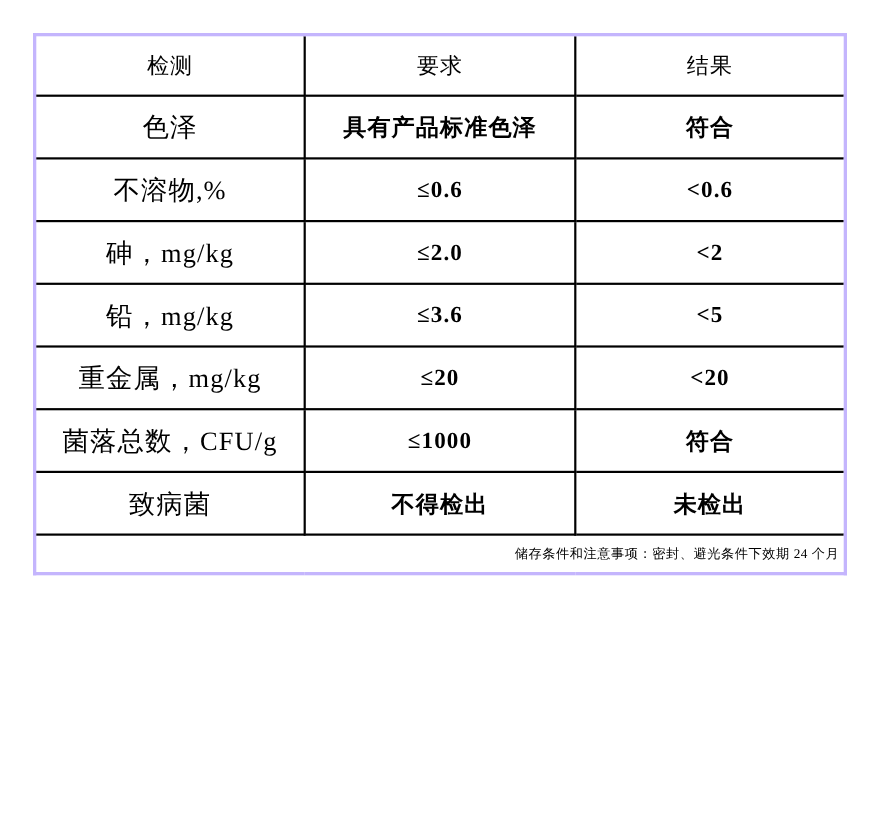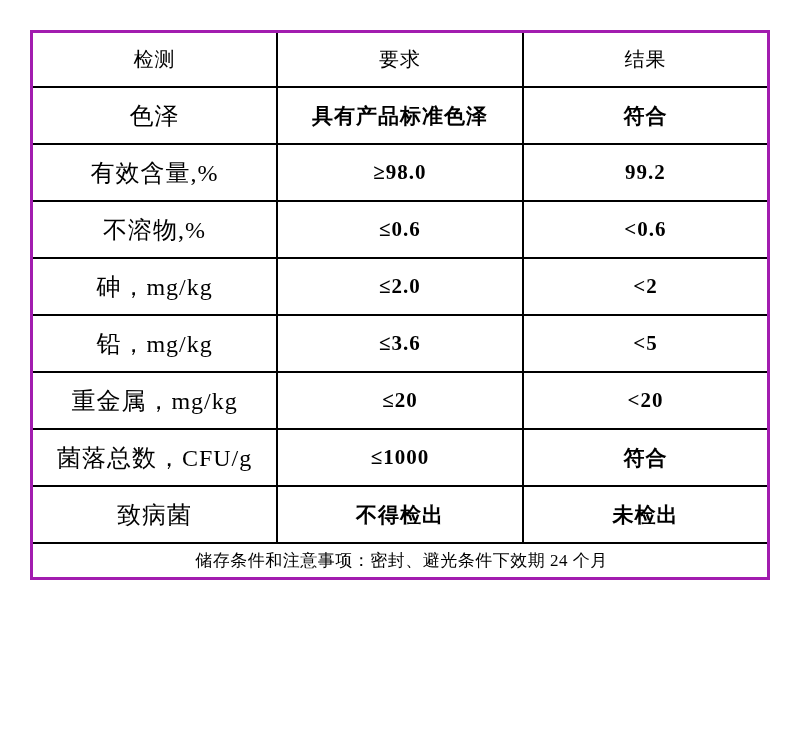--- a/index.html
+++ b/index.html
@@ -16,21 +16,21 @@
     color: #000000;
     overflow: hidden;
   }
   table.coa {
     position: absolute;
     left: 30px;
     top: 30px;
     width: 740px;
     border-collapse: collapse;
     table-layout: fixed;
-    border: 3px solid #a21caf;
+    border: 3px solid #c4b5fd;
     background: #ffffff;
   }
   table.coa col { width: 33.333%; }
   table.coa td {
     border: 2px solid #000000;
     text-align: center;
     vertical-align: middle;
     font-size: 24px;
     letter-spacing: 1px;
     padding: 0 4px;
@@ -44,22 +44,22 @@
   tr.data-row td {
     height: 55px;
   }
   tr.data-row td.req-cell,
   tr.data-row td.res-cell {
     font-size: 21px;
     font-weight: bold;
   }
   tr.footer-row td {
     height: 33px;
-    text-align: center;
-    font-size: 17px;
+    text-align: right;
+    font-size: 12px;
     letter-spacing: 0.5px;
     padding-left: 7px;
     margin-top: 20px;
   }
 </style>
 </head>
 <body>
 
 <div class="sheet">
   <table class="coa">
@@ -71,25 +71,20 @@
     <tbody>
       <tr class="header-row">
         <td>检测</td>
         <td>要求</td>
         <td>结果</td>
       </tr>
       <tr class="data-row">
         <td class="test-cell">色泽</td>
         <td class="req-cell">具有产品标准色泽</td>
         <td class="res-cell">符合</td>
-      </tr>
-      <tr class="data-row">
-        <td class="test-cell">有效含量,%</td>
-        <td class="req-cell">≥98.0</td>
-        <td class="res-cell">99.2</td>
       </tr>
       <tr class="data-row">
         <td class="test-cell">不溶物,%</td>
         <td class="req-cell">≤0.6</td>
         <td class="res-cell">&lt;0.6</td>
       </tr>
       <tr class="data-row">
         <td class="test-cell">砷，mg/kg</td>
         <td class="req-cell">≤2.0</td>
         <td class="res-cell">&lt;2</td>

